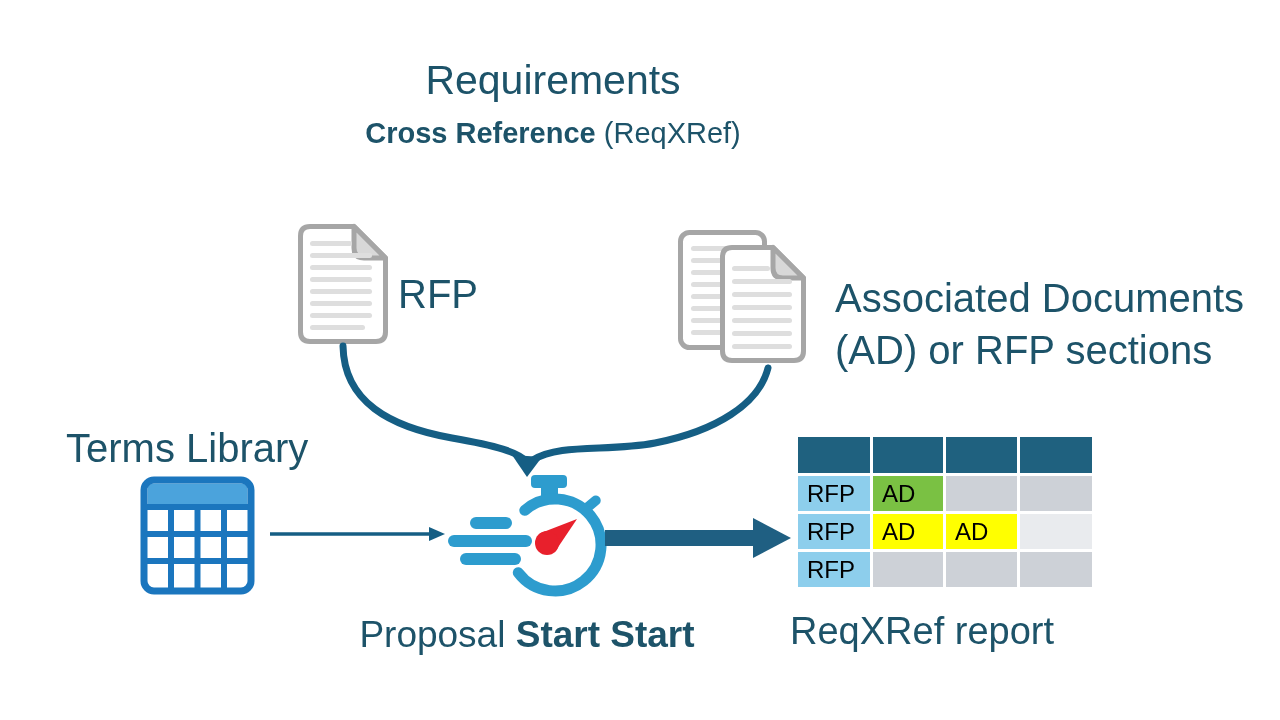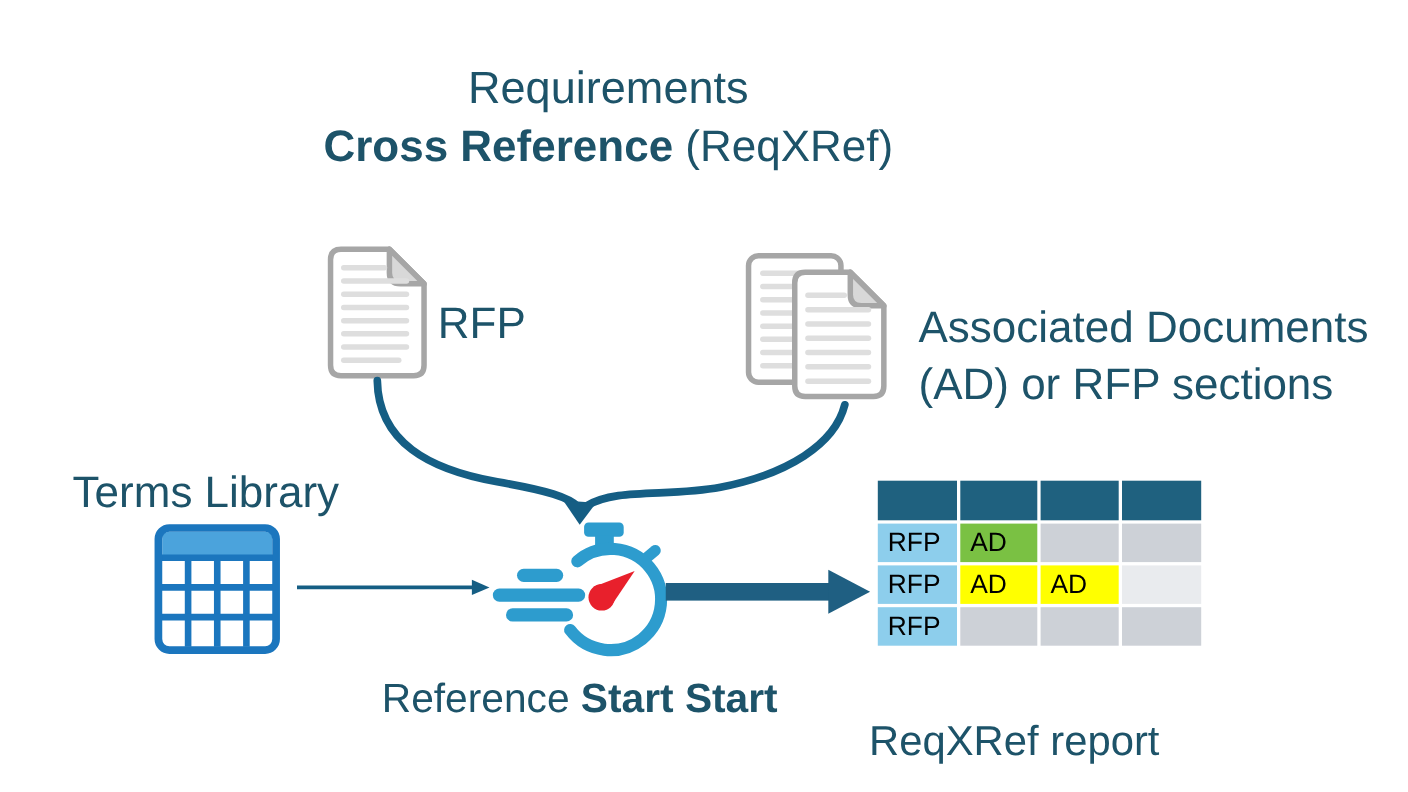--- a/index.html
+++ b/index.html
@@ -2,30 +2,30 @@
 <html><head>
 <meta charset="utf-8">
 <style>
   html,body{margin:0;padding:0;background:#fff;}
   #canvas{position:relative;width:1280px;height:720px;background:#ffffff;overflow:hidden;
           font-family:"Liberation Sans",sans-serif;color:#1D5369;}
   .abs{position:absolute;}
   
   .title-block{left:153px;top:52px;width:800px;text-align:center;}
   .title-line1{font-size:41px;line-height:56px;font-weight:400;}
-  .title-line2{font-size:40px;line-height:50px;font-weight:400;}
+  .title-line2{font-size:29px;line-height:50px;font-weight:400;}
   .title-line2 b{font-weight:700;}
   
   .lbl{font-weight:400;}
   .rfp-label{left:398px;top:272px;font-size:40px;}
   .assoc-label{left:835px;top:272px;font-size:40px;line-height:52px;}
   .terms-label{left:66px;top:426px;font-size:40px;}
   .proposal-label{left:327px;top:614px;width:400px;text-align:center;font-size:37px;}
   .proposal-label b{font-weight:700;}
-  .report-label{left:790px;top:610px;font-size:38px;margin-top:43px;}
+  .report-label{left:790px;top:610px;font-size:38px;}
   
   .report-table{left:798px;top:437px;display:grid;
       grid-template-columns:72px 70px 71px 72px;
       grid-template-rows:36px 35px 35px 35px;gap:3px;}
   .report-table .cell{font-size:24px;line-height:30px;color:#000;
       padding:3px 0 0 9px;box-sizing:border-box;overflow:hidden;}
   svg{display:block;}
 </style>
 </head>
 <body>
@@ -120,21 +120,21 @@
       <rect x="91" y="13" width="36" height="13" rx="4"></rect>
       <rect x="101" y="25" width="17" height="14"></rect>
       <rect x="141" y="37" width="21" height="10" rx="5" transform="rotate(-40 151.5 42)"></rect>
     </g>
     <path d="M 84.8 48.3 A 46 46 0 1 1 78.3 110.7" fill="none" stroke="#2D9CCE" stroke-width="11" stroke-linecap="round"></path>
     <g fill="#E8202C">
       <polygon points="137,57 114.5,90.4 99.5,71.6"></polygon>
       <circle cx="107" cy="81" r="12"></circle>
     </g>
   </svg>
-  <div class="abs lbl proposal-label"><span>Reference </span><b>Start Start</b></div>
+  <div class="abs lbl proposal-label"><span>Proposal </span><b>Start Start</b></div>
 
   <svg class="abs" style="left:605px;top:517px;" width="195" height="42" viewBox="0 0 195 42">
     <rect x="0" y="13" width="152" height="16" fill="#1F5F82"></rect>
     <polygon points="148,1 186,21 148,41" fill="#1F5F82"></polygon>
   </svg>
 
   <div class="abs report-table">
       <div class="cell" style="background: rgb(31, 97, 127);"></div>
       <div class="cell" style="background: rgb(31, 97, 127);"></div>
       <div class="cell" style="background: rgb(31, 97, 127);"></div>

